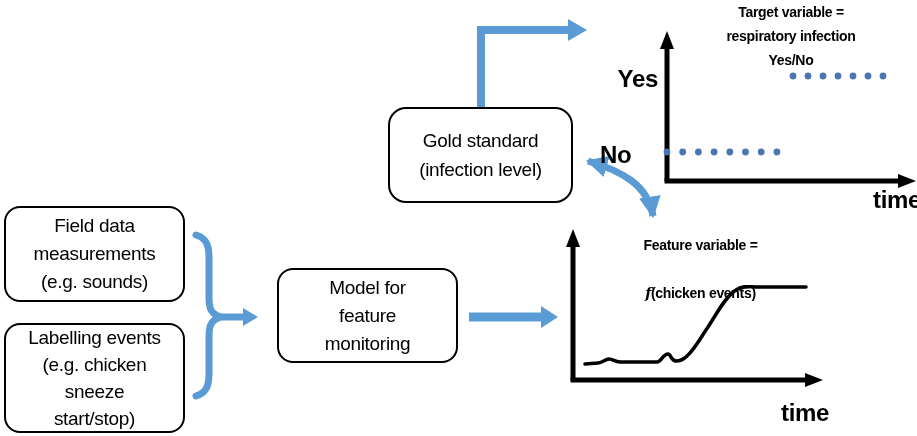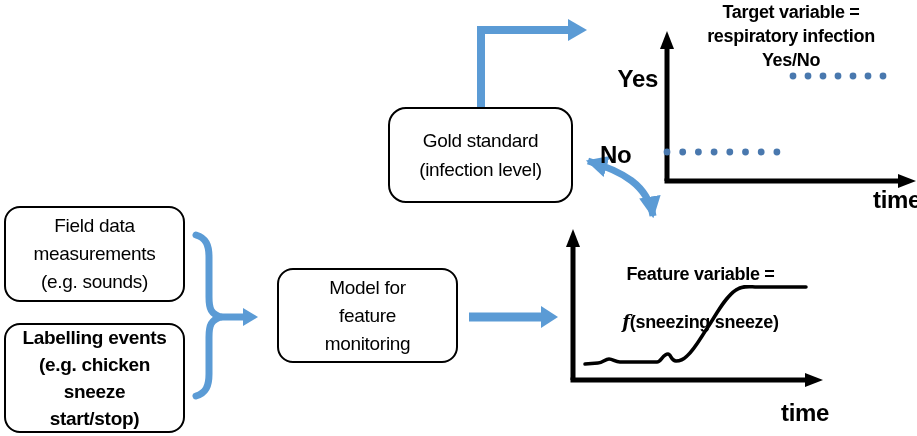--- a/index.html
+++ b/index.html
@@ -13,21 +13,21 @@
     font-family:"Liberation Sans","DejaVu Sans",sans-serif;color:var(--ink);
   }
   svg.layer{position:absolute;left:0;top:0;width:917px;height:436px;}
   .box{
     position:absolute;border:2.5px solid var(--ink);border-radius:16px;
     display:flex;align-items:center;justify-content:center;text-align:center;
     background:#ffffff;box-sizing:border-box;
   }
   .box span{white-space:pre-line;font-size:19px;letter-spacing:-0.3px;}
   .lbl{position:absolute;white-space:pre-line;letter-spacing:-0.3px;}
-  .chart-title{font-size:18px;font-weight:bold;line-height:24px;text-align:center;}
+  .chart-title{font-size:14px;font-weight:bold;line-height:24px;text-align:center;}
   .axis-lbl{font-size:24px;font-weight:bold;}
   .f-italic{font-style:italic;font-family:"DejaVu Serif","Liberation Serif",serif;font-weight:bold;}
 </style>
 </head>
 <body>
 
 <div class="canvas">
 
   <svg class="layer" viewBox="0 0 917 436">
     <defs>
@@ -90,21 +90,21 @@
              C 716 315, 725 297, 736 290
              C 743 285, 750 287, 757 287 L 806 287" fill="none" stroke="var(--ink)" stroke-width="3.5" stroke-linecap="round"></path>
   </svg>
 
   <div class="box" style="left:4px;top:206px;width:181px;height:96px;">
     <span style="line-height:28px;">Field data
 measurements
 (e.g. sounds)</span>
   </div>
   <div class="box" style="left:4px;top:323px;width:181px;height:110px;">
-    <span style="line-height:27px;font-weight:bold;">Labelling events
+    <span style="line-height:27px;">Labelling events
 (e.g. chicken
 sneeze
 start/stop)</span>
   </div>
 
   <div class="box" style="left:388px;top:107px;width:185px;height:96px;border-radius:18px;">
     <span style="line-height:29px;">Gold standard
 (infection level)</span>
   </div>
 
@@ -114,19 +114,19 @@
 monitoring</span>
   </div>
 
   <div class="lbl chart-title" style="left:665px;top:0px;width:252px;">Target variable =
 respiratory infection
 Yes/No</div>
   <div class="lbl axis-lbl" style="left:600px;top:65px;width:58px;text-align:right;">Yes</div>
   <div class="lbl axis-lbl" style="left:600px;top:141px;width:52px;">No</div>
   <div class="lbl axis-lbl" style="left:873px;top:186px;">time</div>
 
-  <div class="lbl chart-title" style="left:593px;top:238px;width:215px;">
+  <div class="lbl chart-title" style="left:593px;top:209px;width:215px;">
     <span>Feature variable =</span><br>
-    <span class="f-italic">f</span><span>(sneezing sneeze)</span>
+    <span class="f-italic">f</span><span>(chicken events)</span>
   </div>
   <div class="lbl axis-lbl" style="left:781px;top:399px;">time</div>
 
 </div>
 
 </body></html>

